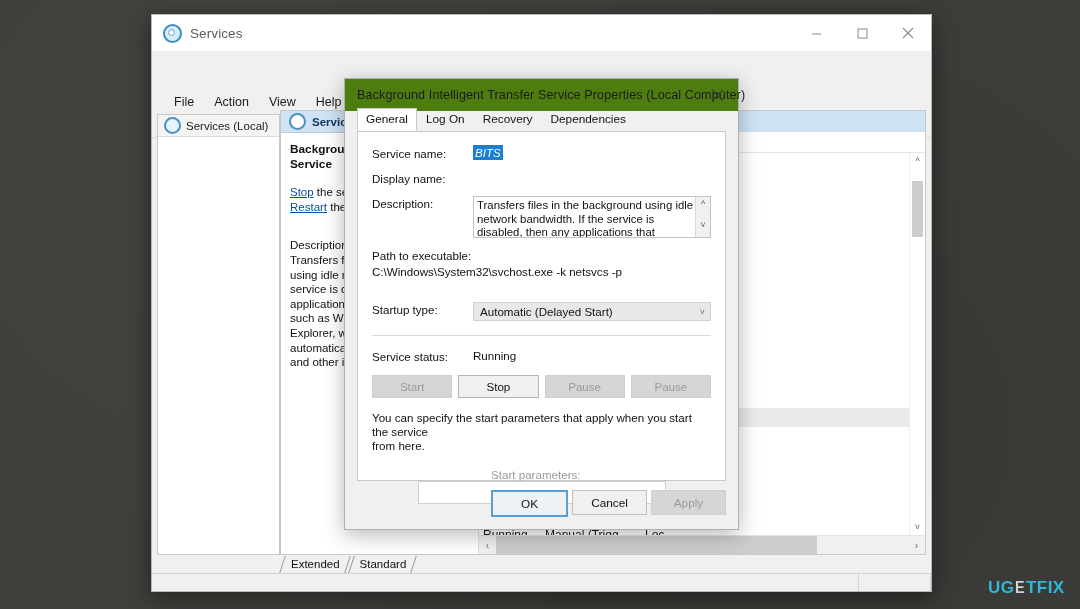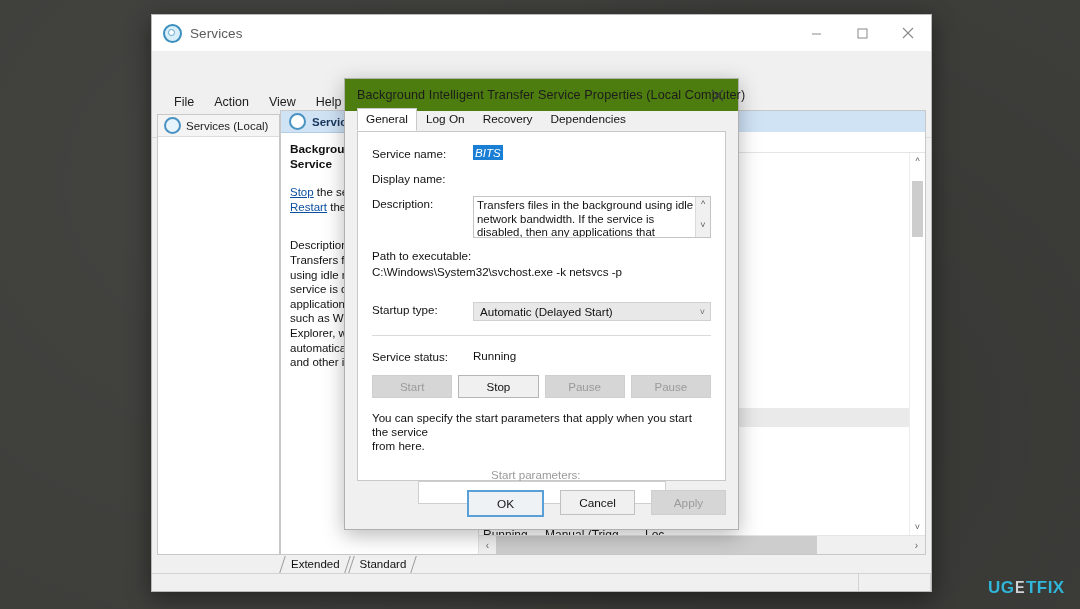--- a/index.html
+++ b/index.html
@@ -252,21 +252,21 @@
   .btnrow{display:flex;gap:6px;margin-top:12px;}
   .sbtn{
     width:84px;height:21px;border:1px solid #cfcfcf;background:#d6d6d6;color:#9a9a9a;
     font-size:11.6px;display:flex;align-items:center;justify-content:center;
   }
   .sbtn.enabled{background:#f0f0f0;border:1px solid #b5b5b5;color:#111;}
 
   .hint{margin-top:13px;line-height:14px;font-size:11.6px;}
 
   .dlg-foot{
-    position:absolute;right:12px;bottom:12px;display:flex;gap:16px;
+    position:absolute;right:12px;bottom:12px;display:flex;gap:4px;
   }
   .dbtn{
     width:73px;height:23px;font-size:11.8px;display:flex;align-items:center;justify-content:center;
     background:#f0f0f0;border:1px solid #c0c0c0;color:#111;
   }
   .dbtn.default{border:2px solid #5aa0d8;background:#eef2f5;}
   .dbtn.disabled{background:#d6d6d6;border:1px solid #cfcfcf;color:#9b9b9b;}
 
   .param-input{
     width:242px;height:19px;border:1px solid #cfcfcf;background:#ffffff;

